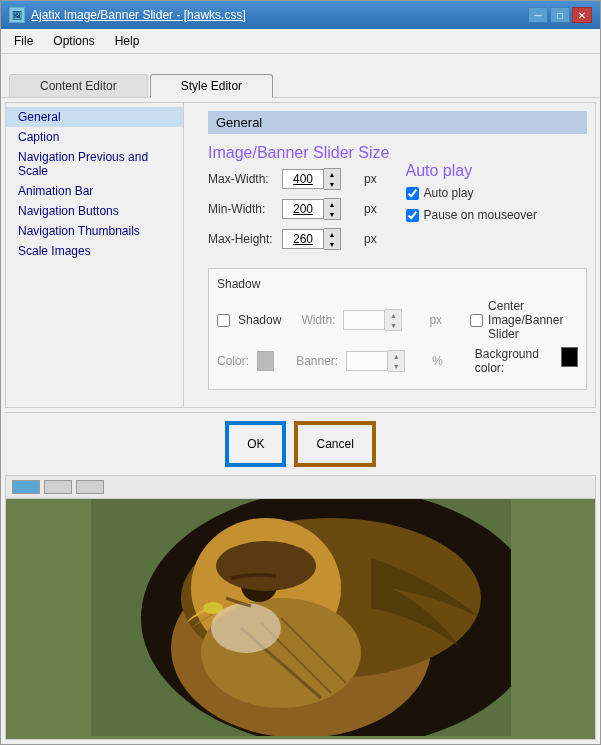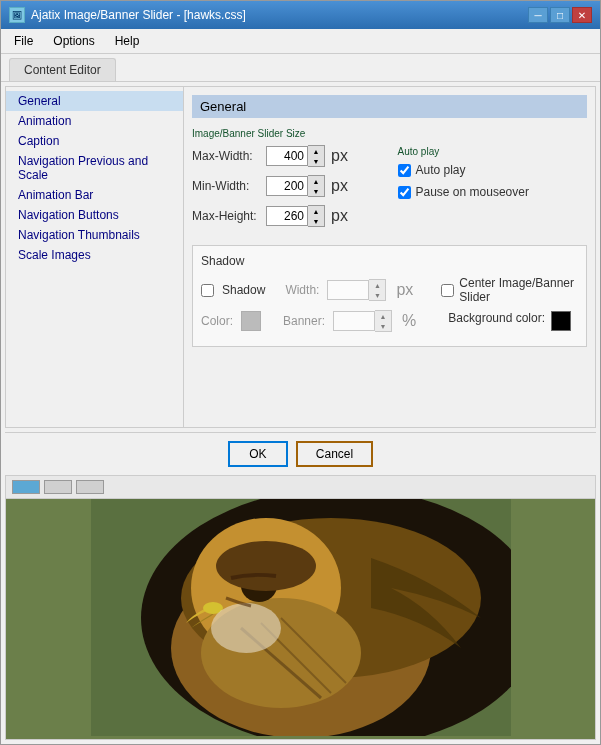--- a/index.html
+++ b/index.html
@@ -46,20 +46,21 @@
       align-items: center;
       justify-content: center;
       font-size: 9px;
       color: #003366;
       font-weight: bold;
     }
 
     .title-text {
       font-size: 12px;
       font-weight: normal;
+      text-decoration: underline;
     }
 
     .title-controls {
       display: flex;
       gap: 2px;
     }
 
     .title-btn {
       width: 20px;
       height: 16px;
@@ -91,27 +92,28 @@
 
     .tab-bar {
       background: #f0f0f0;
       padding: 4px 8px 0;
       display: flex;
       gap: 2px;
       border-bottom: 1px solid #ccc;
     }
 
     .tab {
-      padding: 4px 14px;
+      padding: 4px 30px;
       cursor: pointer;
       border: 1px solid #ccc;
       border-bottom: none;
       border-radius: 3px 3px 0 0;
       background: #e0e0e0;
       color: #333;
+      margin-top: 16px;
     }
 
     .tab.active {
       background: #f0f0f0;
       border-color: #999;
       border-bottom: 1px solid #f0f0f0;
       margin-bottom: -1px;
       color: #000;
       font-weight: normal;
     }
@@ -123,20 +125,21 @@
       overflow: hidden;
     }
 
     .editor-area {
       display: flex;
       flex: 1;
       overflow: hidden;
       border: 1px solid #ccc;
       margin: 4px;
       background: #f0f0f0;
+      gap: 16px;
     }
 
     .sidebar {
       width: 178px;
       border-right: 1px solid #ccc;
       background: #f0f0f0;
       padding: 4px 0;
     }
 
     .sidebar-item {
@@ -160,23 +163,23 @@
 
     .section-header {
       background: #b8cce4;
       padding: 4px 8px;
       font-weight: normal;
       margin-bottom: 10px;
       font-size: 13px;
     }
 
     .field-group-label {
-      font-size: 10px;
+      font-size: 16px;
       margin-bottom: 6px;
-      color: #14532d;
+      color: #8b5cf6;
     }
 
     .field-row {
       display: flex;
       align-items: center;
       margin-bottom: 8px;
       gap: 4px;
     }
 
     .field-label {
@@ -189,21 +192,22 @@
       display: flex;
       align-items: center;
     }
 
     .spin-input input {
       width: 42px;
       height: 20px;
       border: 1px solid #999;
       padding: 1px 3px;
       font-size: 12px;
-      text-align: right;
+      text-align: center;
+      text-decoration: underline;
     }
 
     .spin-buttons {
       display: flex;
       flex-direction: column;
       border: 1px solid #999;
       border-left: none;
     }
 
     .spin-btn {
@@ -213,22 +217,22 @@
       border: none;
       cursor: pointer;
       display: flex;
       align-items: center;
       justify-content: center;
       font-size: 7px;
       line-height: 1;
     }
 
     .unit-label {
-      font-size: 16px;
-      margin-left: 2px;
+      font-size: 12px;
+      margin-left: 19px;
       color: #333;
     }
 
     .checkbox-row {
       display: flex;
       align-items: center;
       margin-bottom: 8px;
       gap: 5px;
     }
 
@@ -278,22 +282,22 @@
       display: flex;
       justify-content: center;
       gap: 8px;
       padding: 8px 0;
       border-top: 1px solid #ccc;
       background: #f0f0f0;
       margin: 0 4px;
     }
 
     .btn {
-      padding: 4px 18px;
-      border: 2px solid #a16207;
+      padding: 12px 18px;
+      border: 4px solid #a16207;
       background: #f0f0f0;
       cursor: pointer;
       font-size: 12px;
       min-width: 60px;
       text-align: center;
     }
 
     .btn.primary {
       border-color: #0078d7;
     }
@@ -356,28 +360,28 @@
   </div>
 
   <div class="menu-bar">
     <div class="menu-item">File</div>
     <div class="menu-item">Options</div>
     <div class="menu-item">Help</div>
   </div>
 
   <div class="tab-bar">
     <div class="tab">Content Editor</div>
+    <div class="tab active">Style Editor</div>
   </div>
 
   <div class="main-content">
     <div class="editor-area">
 
       <div class="sidebar">
         <div class="sidebar-item active">General</div>
-        <div class="sidebar-item">Animation</div>
         <div class="sidebar-item">Caption</div>
         <div class="sidebar-item">Navigation Previous and Scale</div>
         <div class="sidebar-item">Animation Bar</div>
         <div class="sidebar-item">Navigation Buttons</div>
         <div class="sidebar-item">Navigation Thumbnails</div>
         <div class="sidebar-item">Scale Images</div>
       </div>
 
       <div class="content-panel">
         <div class="section-header">General</div>

